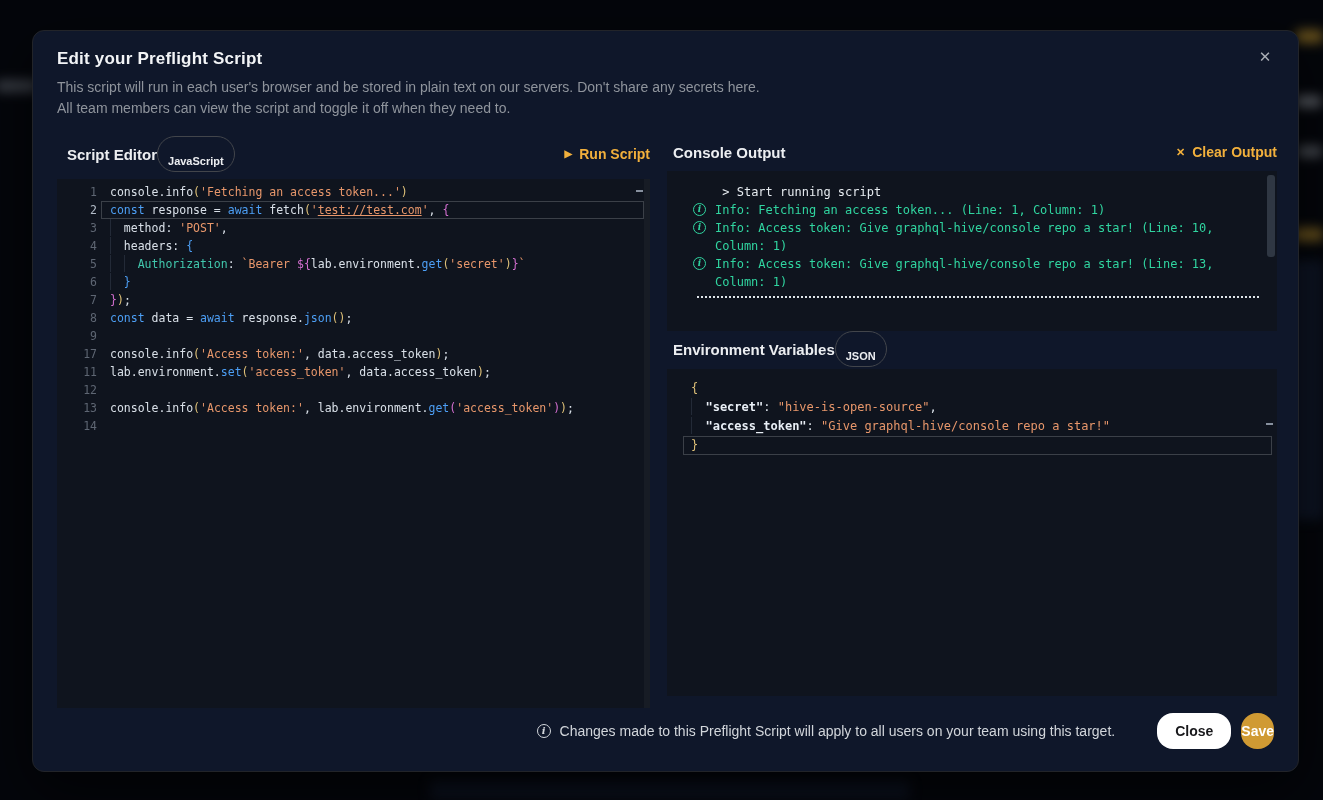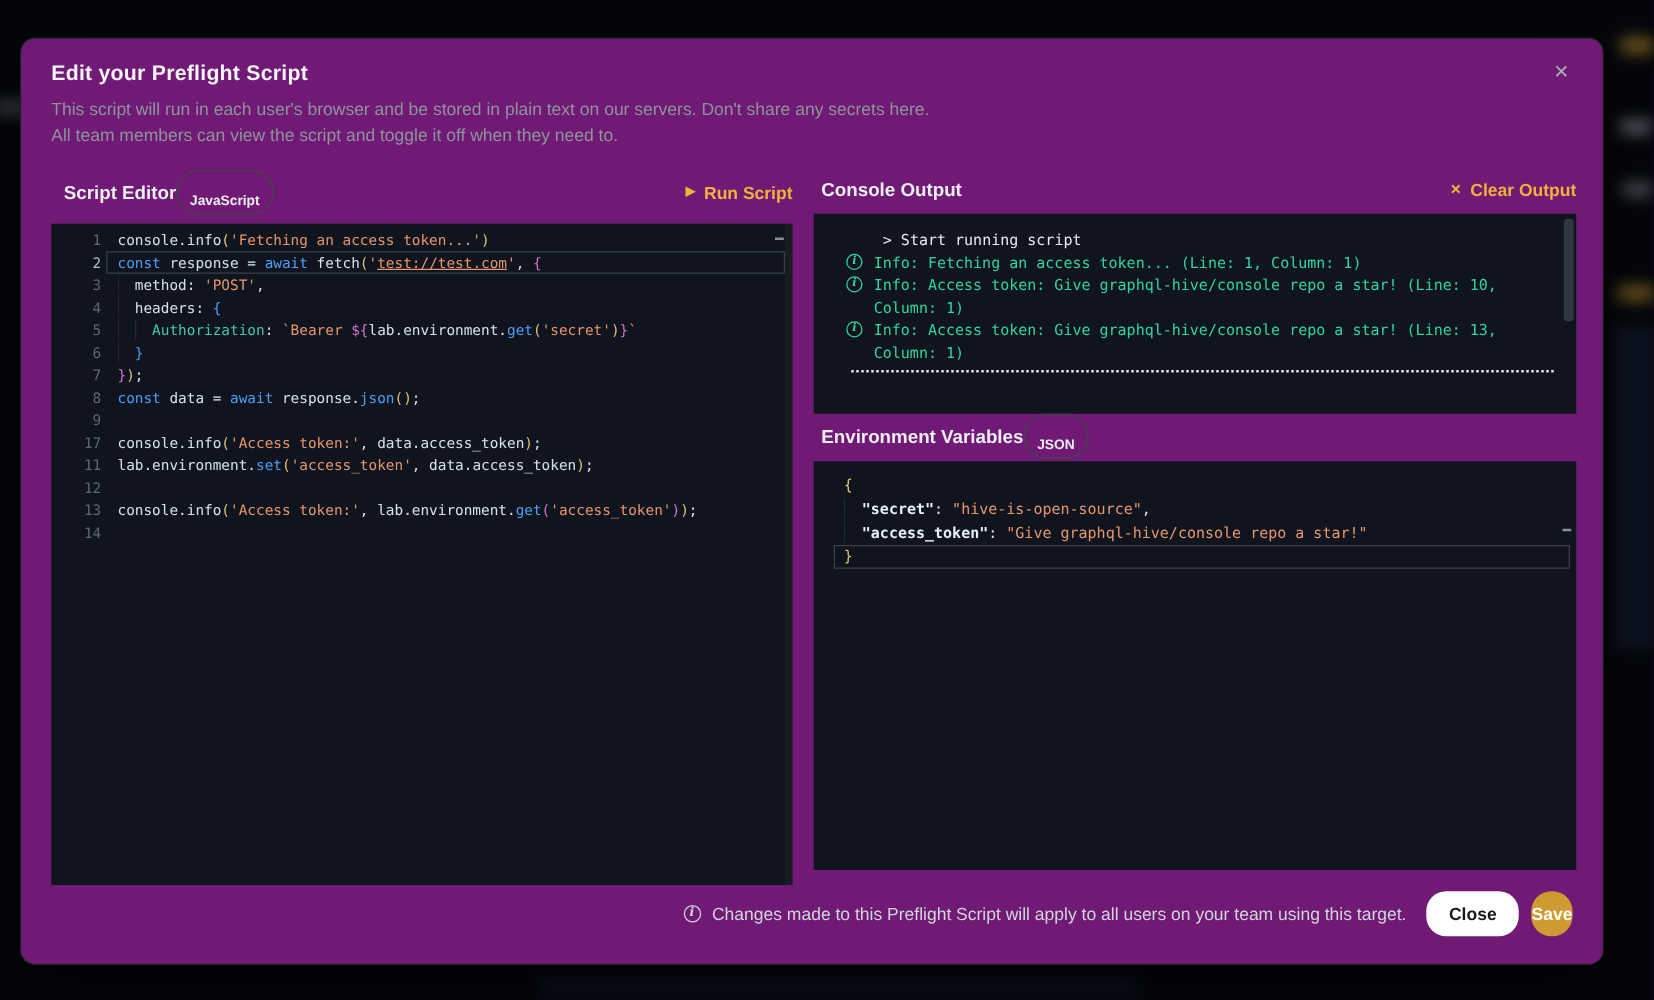--- a/index.html
+++ b/index.html
@@ -3,22 +3,22 @@
 <meta charset="utf-8">
 <style>
   * { box-sizing: border-box; margin: 0; padding: 0; }
   html,body { width:1323px; height:800px; overflow:hidden; background:#04060b;
     font-family:"Liberation Sans", sans-serif; }
 
   
   .blob { position:absolute; filter:blur(6px); opacity:.55; border-radius:4px; }
 
   
-  .modal { position:absolute; left:16px; top:30px; width:1267px; height:742px;
-    background:#701a75; border:1px solid #222429; border-radius:12px;
+  .modal { position:absolute; left:32px; top:30px; width:1267px; height:742px;
+    background:#0f172a; border:1px solid #222429; border-radius:12px;
     box-shadow:0 18px 60px rgba(0,0,0,.65); }
   .modal-title { position:absolute; left:24px; top:18px; font-size:17px; font-weight:bold;
     color:#f2f4f6; letter-spacing:.2px; }
   .modal-desc { position:absolute; left:24px; top:46px; font-size:14px; line-height:21px;
     color:#8f949c; }
   .close-x { position:absolute; right:20px; top:13px; width:26px; height:26px;
     color:#a9aeb5; font-size:15px; display:flex; align-items:center; justify-content:center;
     cursor:pointer; }
 
   
@@ -69,21 +69,21 @@
   .scroll-thumb { position:absolute; background:#2f3743; border-radius:3px; }
 
   
   .env-line { position:relative; display:flex; height:19px; }
   .env-line pre { margin:0 0 0 24px; font:12px/19px "DejaVu Sans Mono", monospace; }
 
   
   .footer { position:absolute; left:24px; right:24px; top:682px; height:36px;
     display:flex; align-items:center; justify-content:flex-end; gap:10px; }
   .note { display:flex; align-items:center; gap:9px; color:#d2d6db; font-size:14px;
-    margin-right:6px; }
+    margin-right:32px; }
   .note-ic { width:14px; height:14px; border:1px solid #d2d6db; border-radius:50%;
     font:italic bold 10px/12px "DejaVu Serif",serif; text-align:center; color:#d2d6db; flex:none; }
   .note-ic::after { content:"i"; }
   .btn { height:36px; border:none; border-radius:16px; font-family:"Liberation Sans",sans-serif;
     font-size:14px; font-weight:bold; cursor:pointer; }
   .btn-close { background:#ffffff; color:#18181b; padding:0 18px; }
   .btn-save  { background:#d09a33; color:#ffffff; padding:0 0; }
 </style>
 </head>
 <body>

